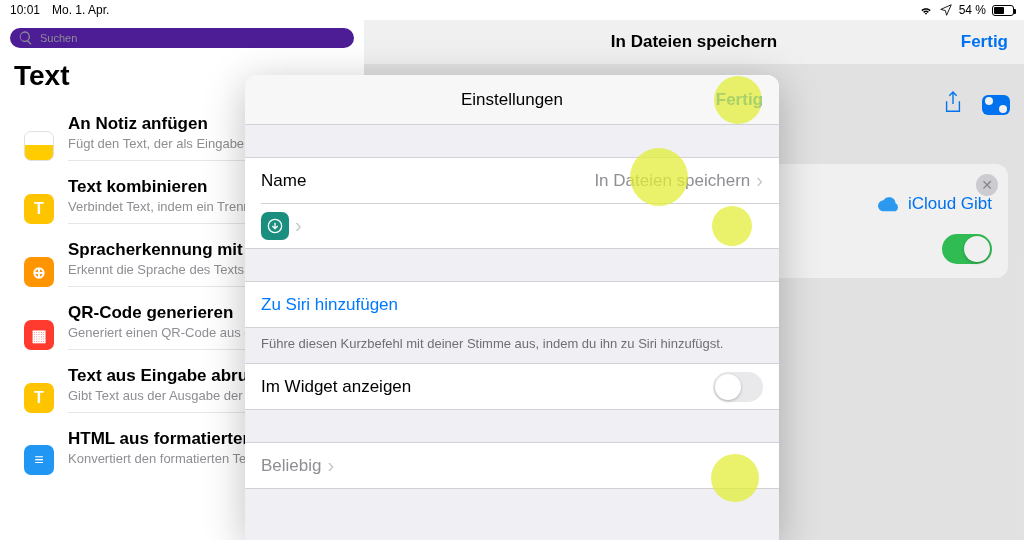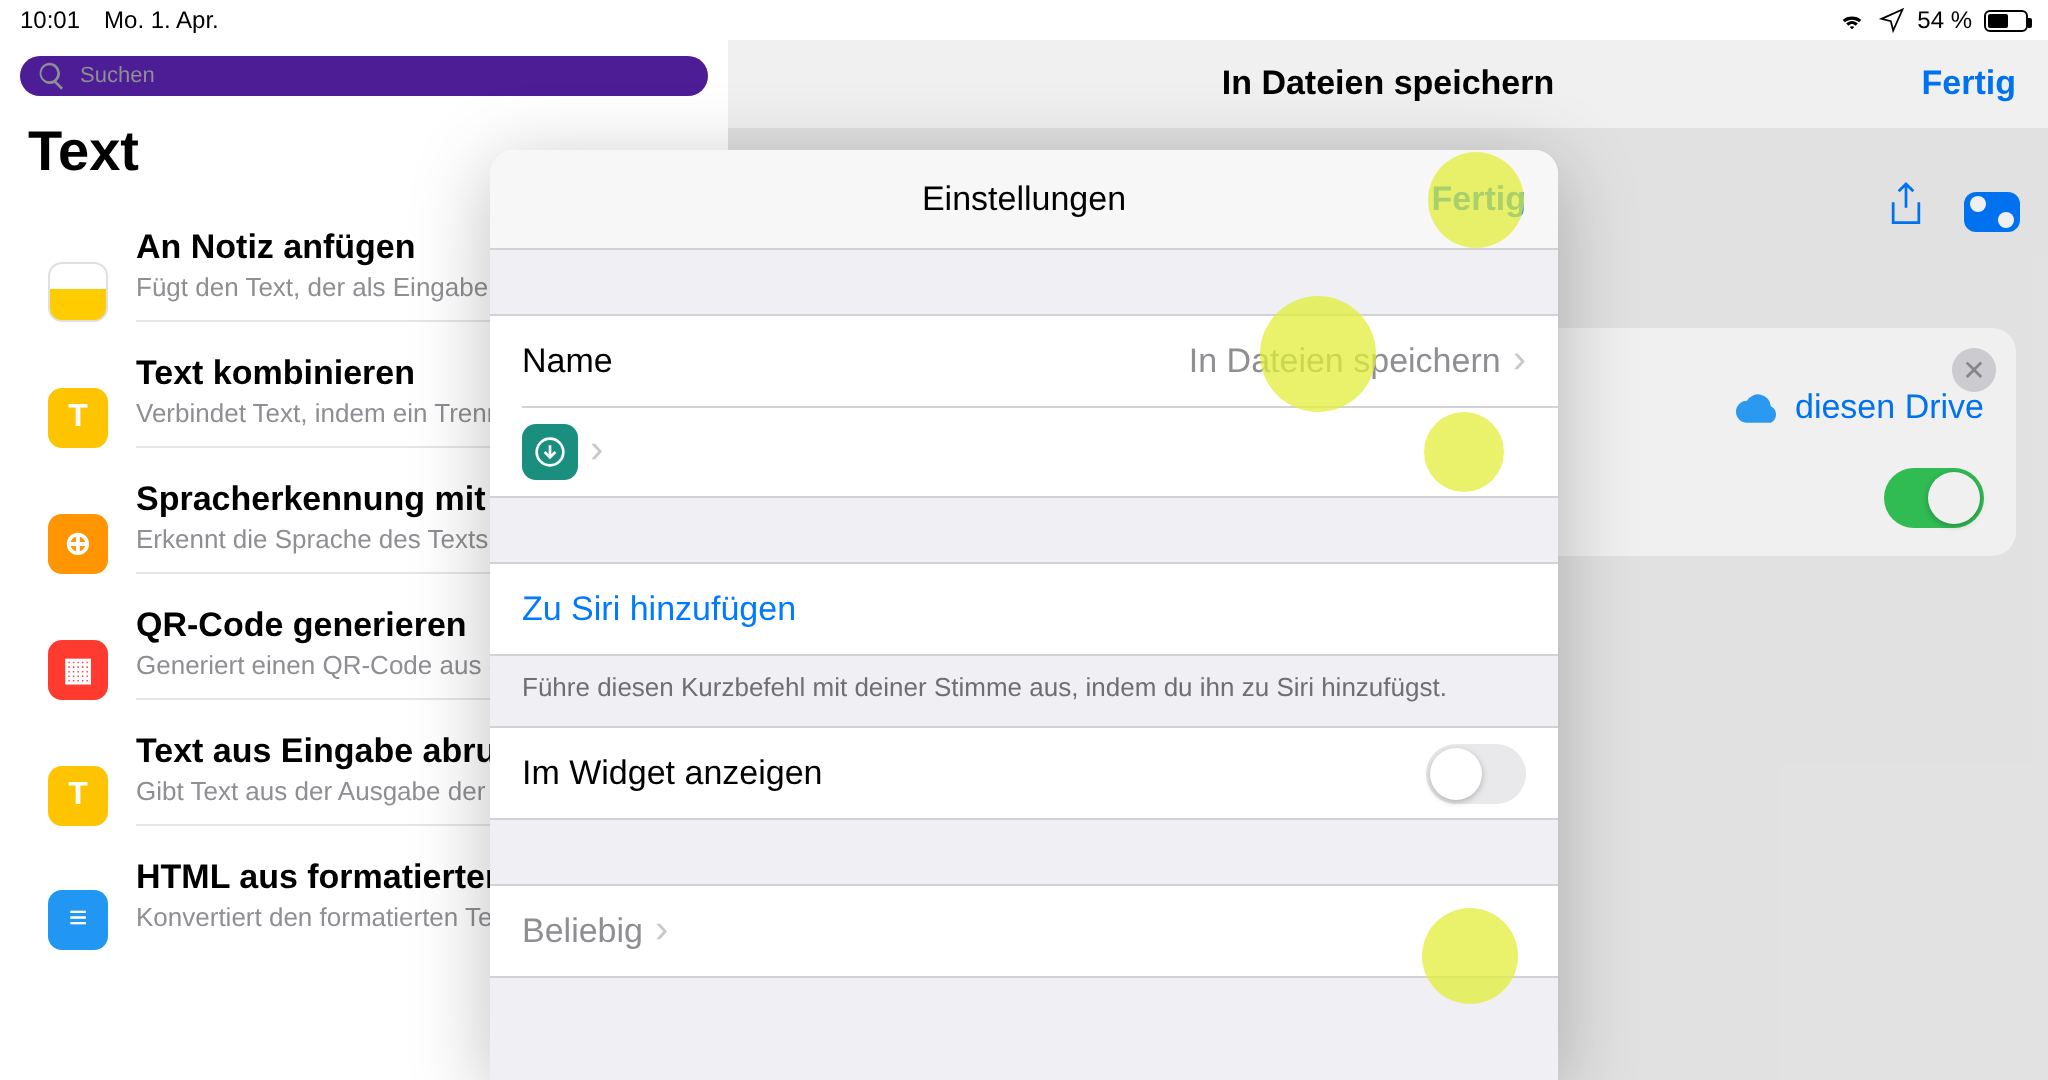--- a/index.html
+++ b/index.html
@@ -184,21 +184,21 @@
     <div class="main-body">
       <div style="position:relative">
         <span class="card-beliebig">Beliebig</span>
       </div>
       <div class="card">
         <span class="card-close">✕</span>
         <div class="icloud-row">
           <svg viewBox="0 0 24 16">
               <path d="M6 16a6 6 0 010-12 7 7 0 0113 3 5 5 0 010 9H6z"></path>
             </svg>
-          <span>diesen Drive</span>
+          <span>iCloud Gibt</span>
         </div>
         <div class="toggle-row">
           <div class="toggle on">
               <div class="knob"></div>
             </div>
         </div>
       </div>
     </div>
   </div>
 </div>

